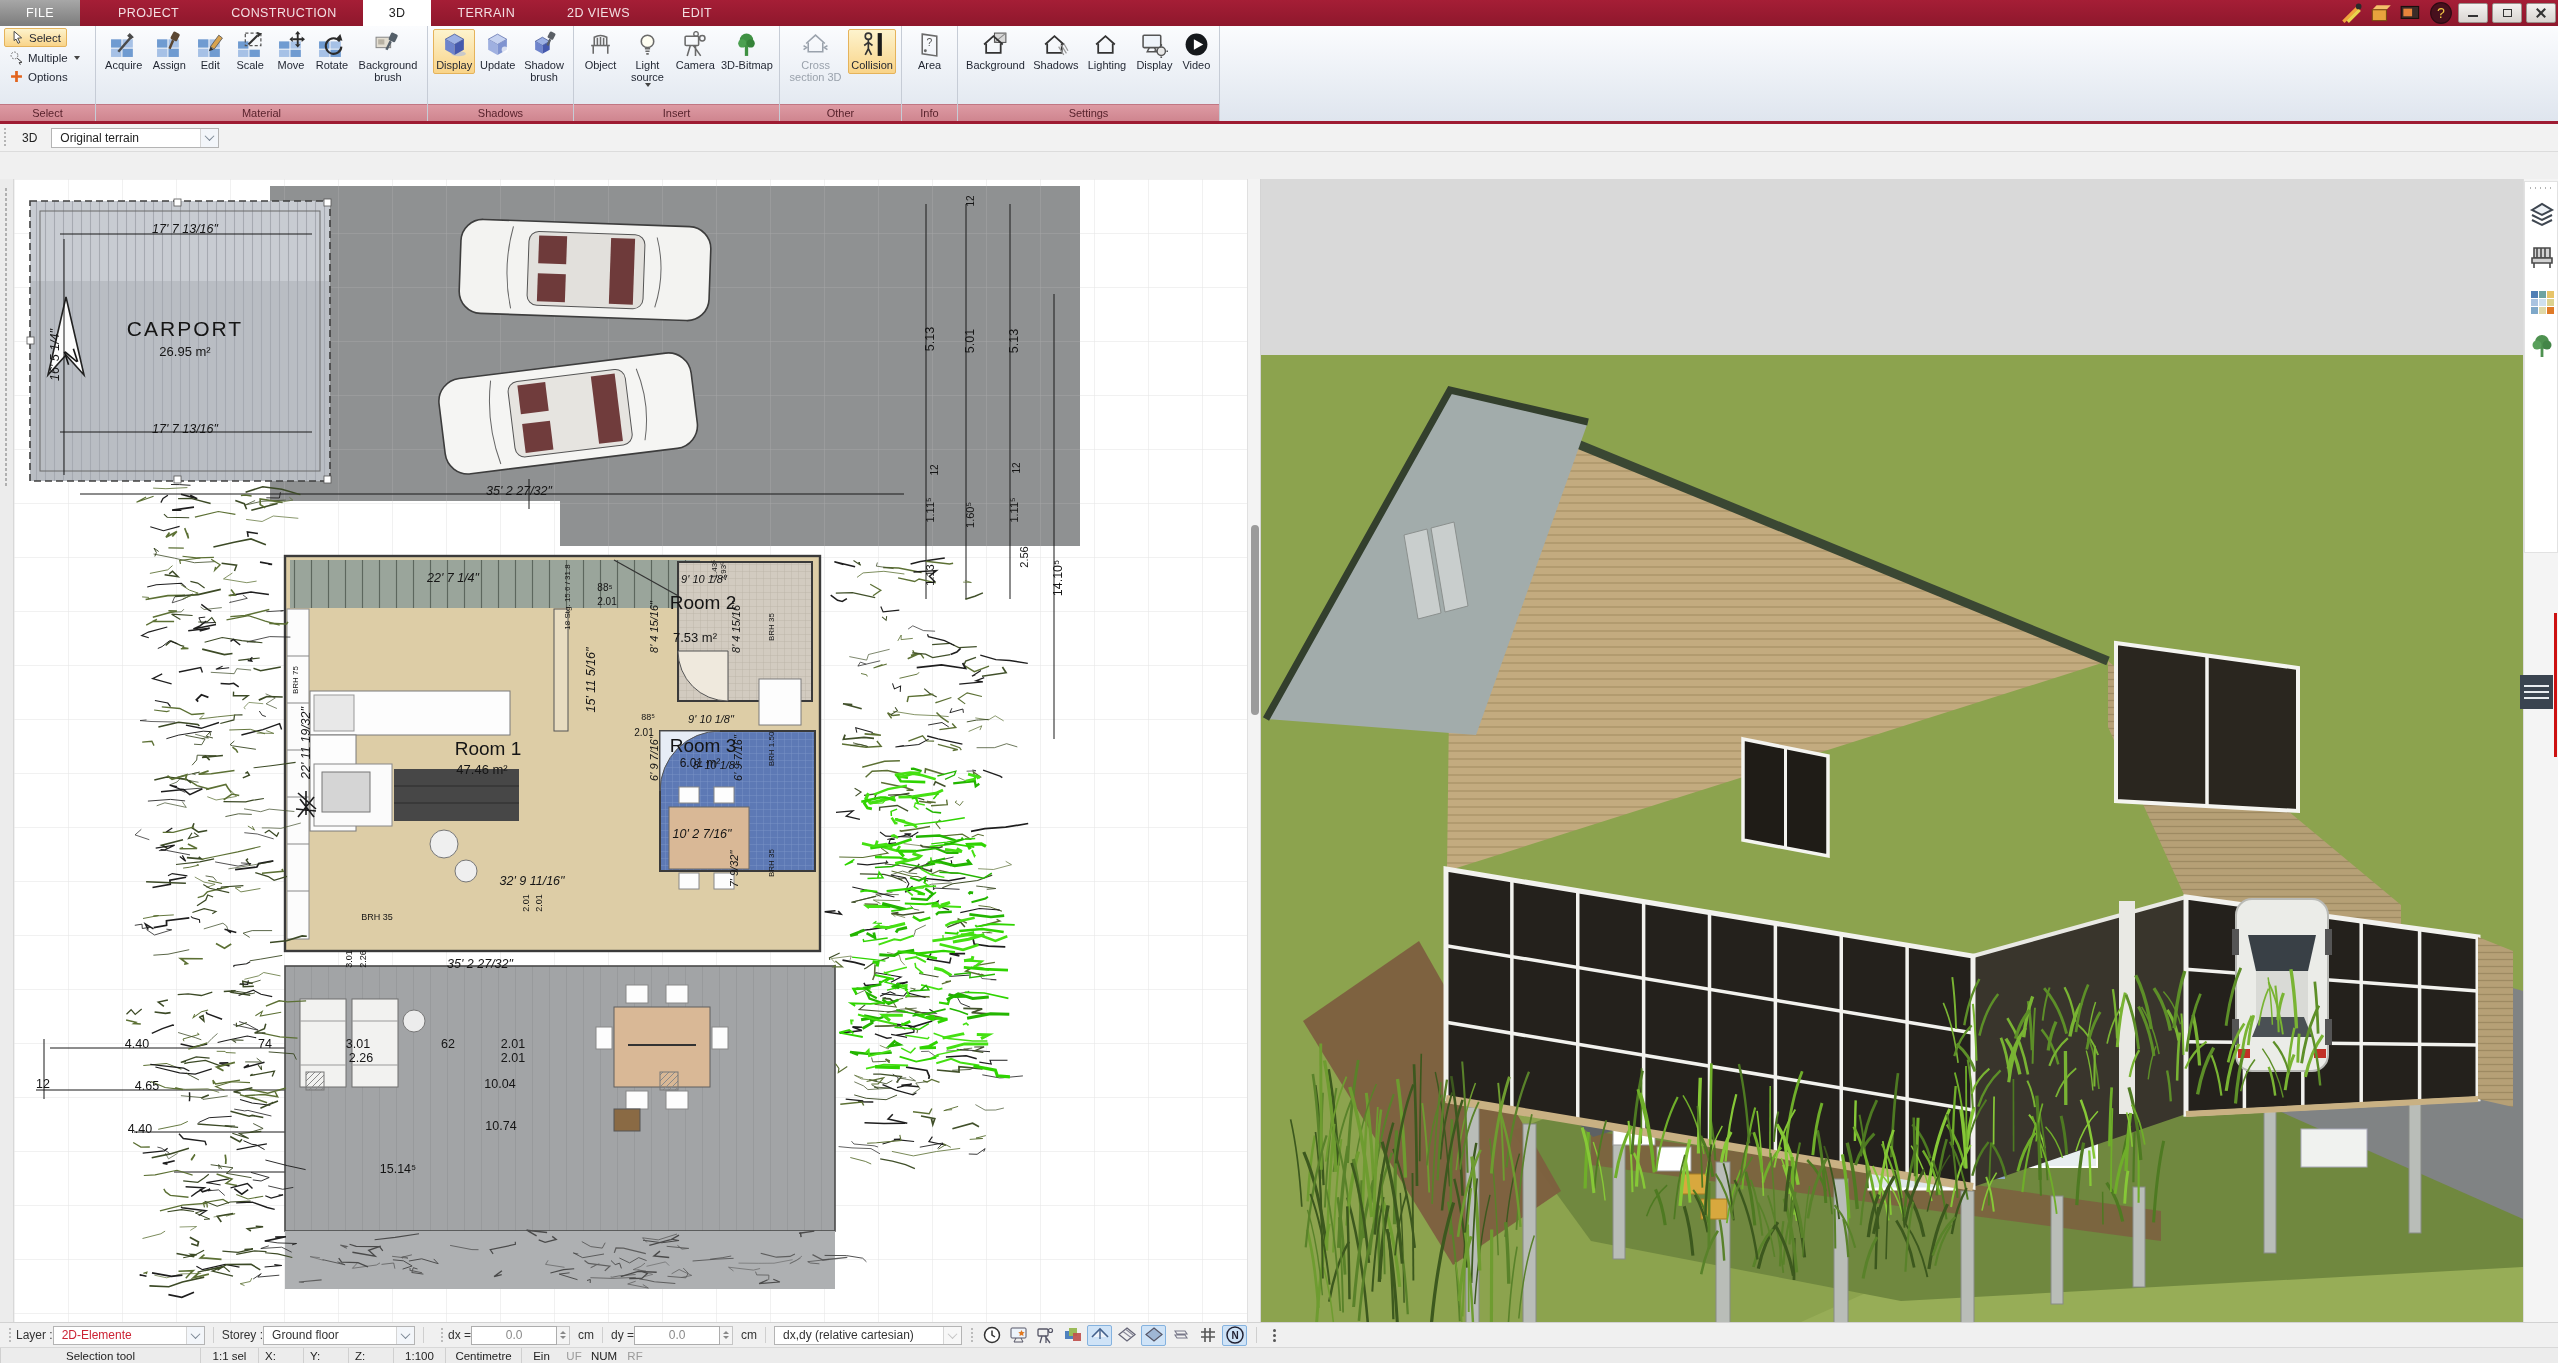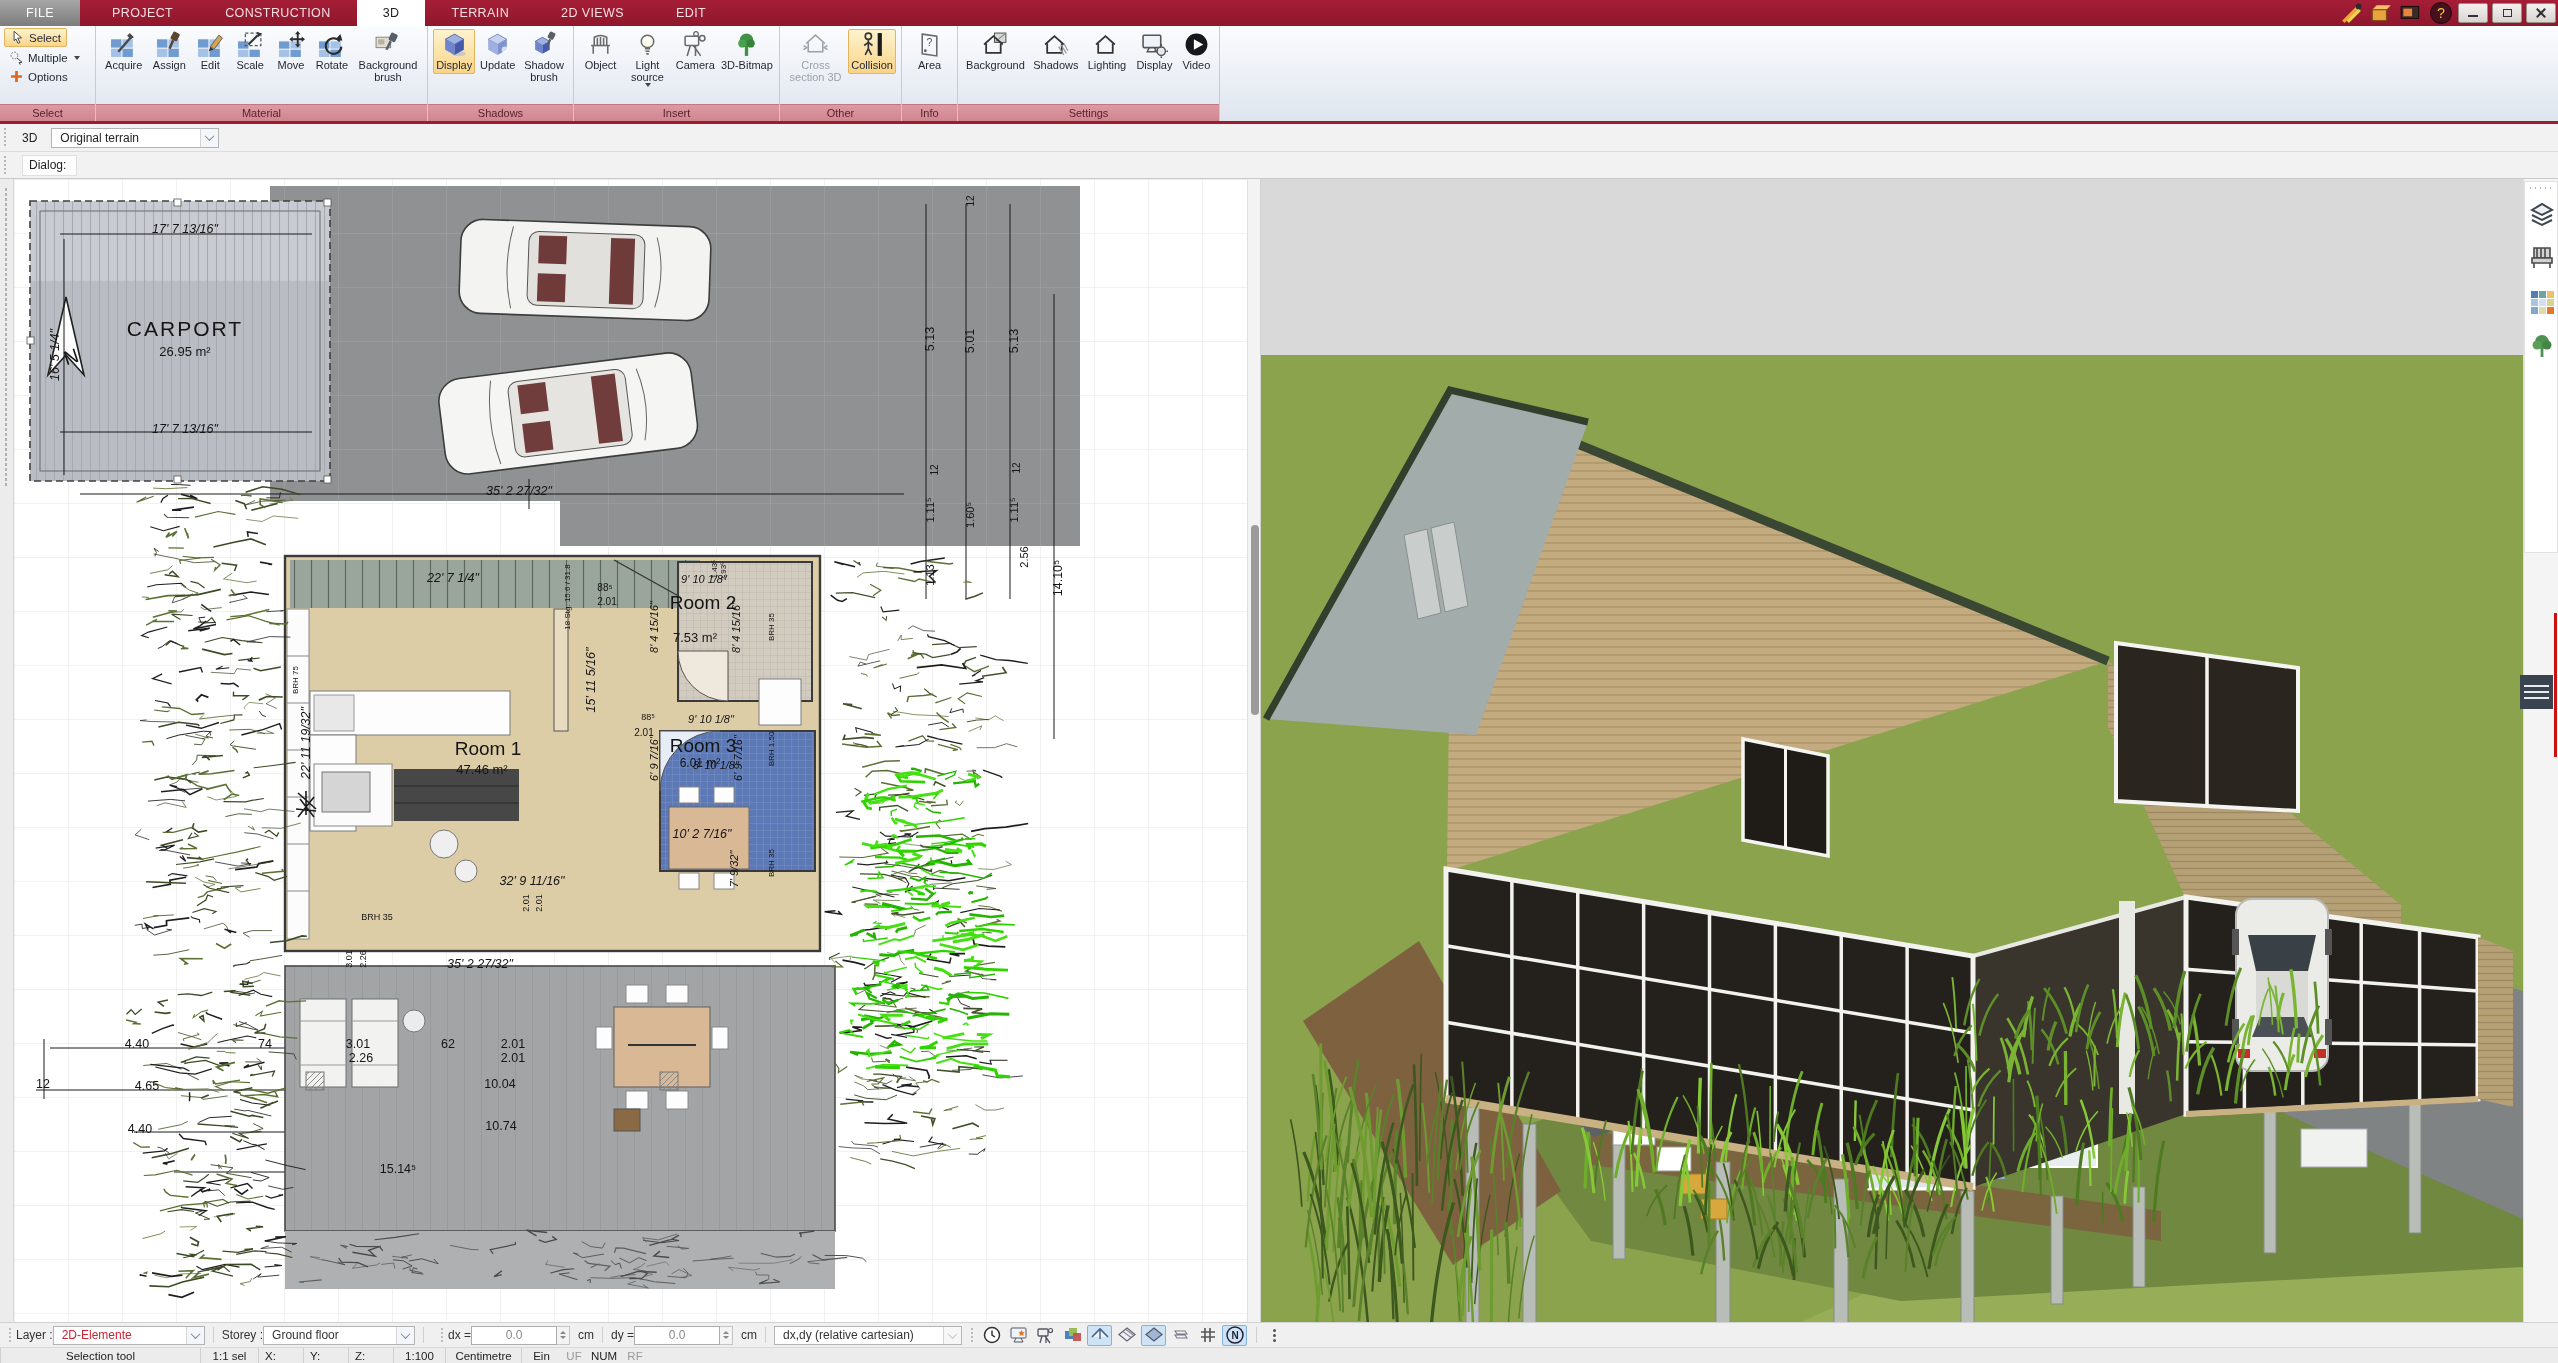--- a/index.html
+++ b/index.html
@@ -2,21 +2,21 @@
 <html><head>
 <meta charset="utf-8">
 <style>
   html,body{margin:0;padding:0;background:#444;}
   *{box-sizing:border-box;font-family:"Liberation Sans",sans-serif;}
   #app{position:relative;width:2558px;height:1363px;background:#f0f0f0;overflow:hidden;}
 
   
   #titlebar{position:absolute;left:0;top:0;width:2558px;height:26px;background:linear-gradient(#a51e36,#8e172c);display:flex;align-items:stretch;}
   .ttab{padding:0 26px;display:flex;align-items:center;color:#f3dee2;font-size:12.5px;letter-spacing:.4px;cursor:default;}
-  .ttab.t-file{background:linear-gradient(#a7a7a7,#7c7c7c);color:#fff;margin-right:6px;}
+  .ttab.t-file{background:linear-gradient(#a7a7a7,#7c7c7c);color:#fff;margin-right:12px;}
   .ttab.active{background:#ffffff;color:#222;}
   #titlebar .spacer{flex:1;}
   .tico{width:24px;height:22px;margin:2px 3px;display:flex;align-items:center;justify-content:center;}
   .winbtn{width:30px;height:20px;margin:3px 2px;background:linear-gradient(#f4f2f0,#d8d4d0);border:1px solid #9a8f8a;border-radius:2px;display:flex;align-items:center;justify-content:center;position:relative;}
   .wb-min{width:10px;border-bottom:2px solid #333;margin-top:6px;}
   .wb-rest{width:9px;height:8px;border:1.5px solid #333;}
   .wb-close{position:relative;width:10px;height:10px;}
   .wb-close:before,.wb-close:after{content:"";position:absolute;left:4px;top:-1px;width:2px;height:12px;background:#333;}
   .wb-close:before{transform:rotate(45deg);} .wb-close:after{transform:rotate(-45deg);}
 
@@ -423,24 +423,20 @@
     <div class="grip"></div>
     <span class="vlabel">3D</span>
     <div class="dropdown" style="width:168px">
       <span class="val">Original terrain</span>
       <span class="dd-btn">
           <span class="chev"></span>
         </span>
     </div>
   </div>
 
-  <div id="dialogbar">
-    <div class="grip"></div>
-    <span class="dlabel">Dialog:</span>
-  </div>
 
   <div id="main">
     <div id="left-strip">
         <div class="grip"></div>
       </div>
 
     <div id="plan">
       <svg id="plan-svg" width="1233" height="1143" viewBox="0 0 1233 1143">
         <defs>
           <pattern id="grid" width="54" height="54" patternUnits="userSpaceOnUse">

